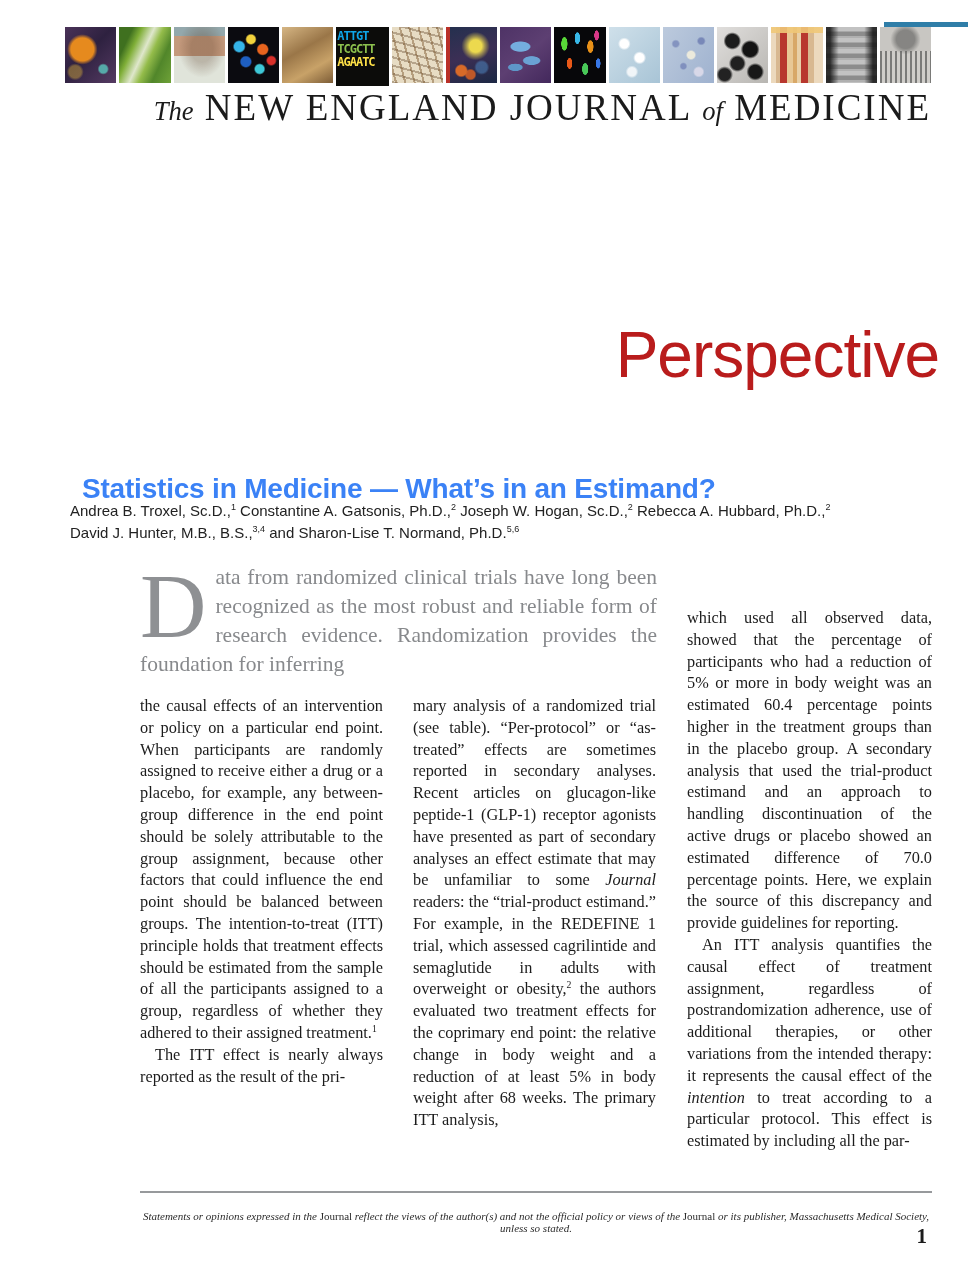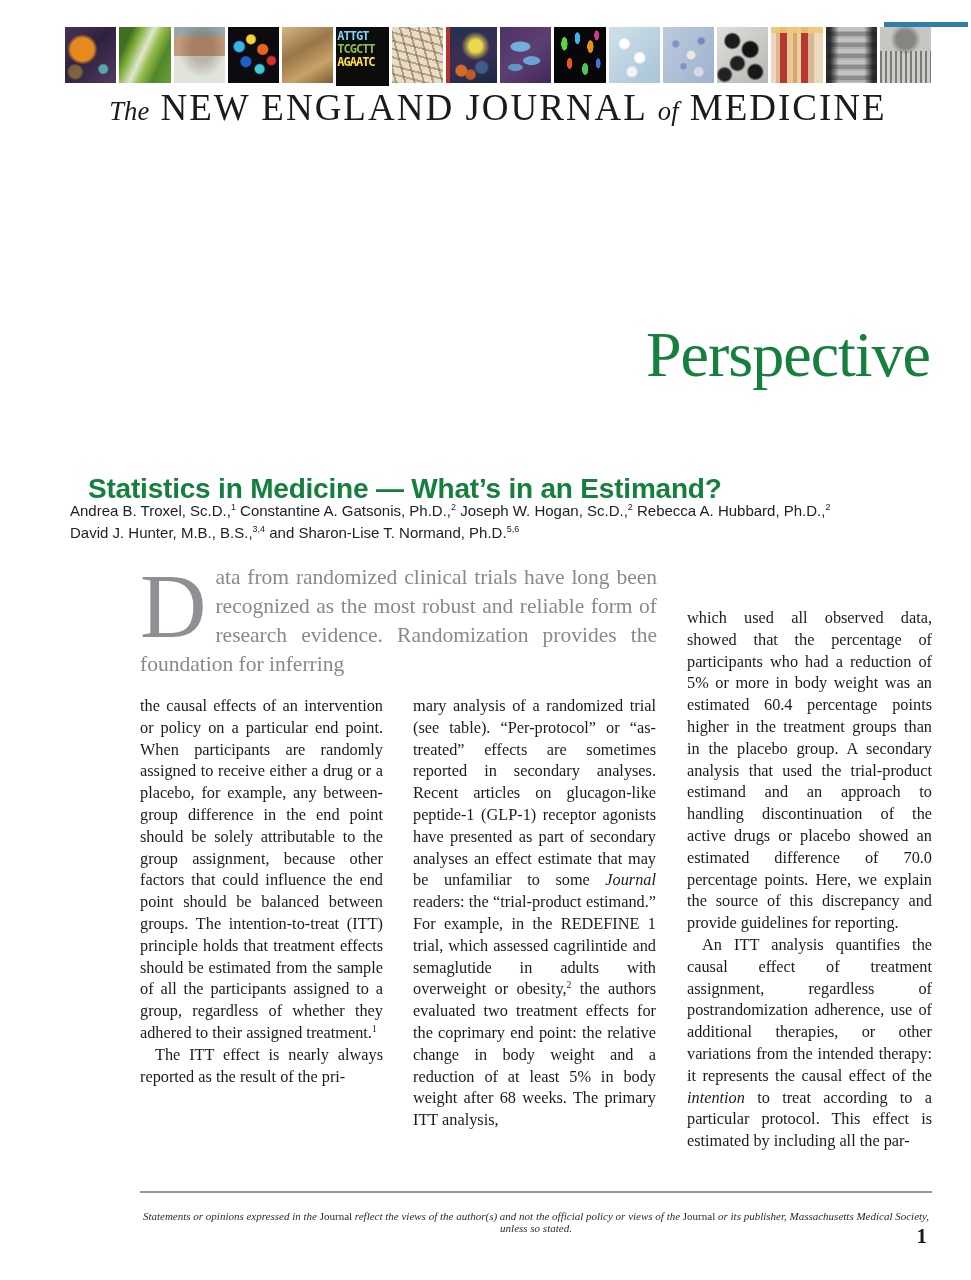--- a/index.html
+++ b/index.html
@@ -23,21 +23,21 @@
       radial-gradient(circle at 22% 35%, #35b4e8 0 9%, transparent 12%),
       radial-gradient(circle at 45% 22%, #f2d23c 0 8%, transparent 11%),
       radial-gradient(circle at 68% 40%, #e8641e 0 10%, transparent 13%),
       radial-gradient(circle at 35% 62%, #1e5fc2 0 10%, transparent 13%),
       radial-gradient(circle at 62% 75%, #3ec8d8 0 8%, transparent 11%),
       radial-gradient(circle at 85% 60%, #d8302a 0 7%, transparent 10%),
       #0b0b10;}
   .t5{background:linear-gradient(150deg,#d6b684 0%,#9a7648 40%,#c8a268 70%,#7c5c36 100%);}
   .t6{background:#0c0c0a;display:flex;flex-direction:column;padding:3px 0 0 1px;
       font-family:"DejaVu Sans Mono",monospace;font-weight:bold;font-size:12px;line-height:13px;letter-spacing:-1px;}
-  .dna1{color:#7dd3fc}.dna2{color:#8cc04e}.dna3{color:#fde047}
+  .dna1{color:#0ea5e9}.dna2{color:#8cc04e}.dna3{color:#fde047}
   .t7{background:
       repeating-linear-gradient(75deg, rgba(120,82,40,0) 0 3px, rgba(120,82,40,.45) 3px 5px, rgba(120,82,40,0) 5px 9px),
       repeating-linear-gradient(15deg, rgba(90,60,30,.35) 0 2px, transparent 2px 8px),
       #e7dcc4;}
   .t8{background:
       linear-gradient(to right,#b93028 0 7%, transparent 7%),
       radial-gradient(circle at 58% 34%, #ecd94e 0 13%, rgba(236,217,78,.55) 20%, transparent 30%),
       radial-gradient(circle at 30% 78%, #d86a28 0 9%, transparent 12%),
       radial-gradient(circle at 48% 85%, #c05828 0 8%, transparent 11%),
       radial-gradient(circle at 70% 72%, rgba(80,140,200,.5) 0 10%, transparent 14%),
@@ -82,31 +82,31 @@
       linear-gradient(to right, rgba(20,20,20,.85) 0 8%, transparent 25% 75%, rgba(20,20,20,.85) 92% 100%),
       repeating-linear-gradient(to bottom,#c2c2c2 0 4px,#8c8c8c 5px 9px,#b0b0b0 9px 11px),
       #9a9a9a;}
   .t16{background:
       radial-gradient(circle at 50% 22%, rgba(90,90,88,.6) 0 18%, transparent 30%),
       linear-gradient(to bottom,#c8c6c2 0 42%, rgba(200,198,194,0) 42%),
       repeating-linear-gradient(to right,#7a7a78 0 2px,#cfcdc9 2px 5px),
       #b0aeaa;}
 
   
-  .masthead{position:absolute;left:65px;top:86px;width:866px;text-align:center;white-space:nowrap;
+  .masthead{position:absolute;left:65px;top:86px;width:866px;text-align:right;white-space:nowrap;
             font-family:"Liberation Serif",serif;font-size:37px;letter-spacing:2px;color:#1b1b1b;}
   .mh-it{font-style:italic;font-size:0.72em;letter-spacing:0;}
 
   
-  .perspective{position:absolute;right:41px;top:318px;font-family:Liberation Serif, serif;
-               font-size:64px;color:#15803d;letter-spacing:-1px;}
+  .perspective{position:absolute;right:32px;top:318px;font-family:Liberation Sans, sans-serif;
+               font-size:64px;color:#b91c1c;letter-spacing:-1px;}
 
   
-  .art-title{position:absolute;left:88px;top:450px;font-family:"Liberation Sans",sans-serif;
-             font-size:28px;font-weight:700;color:#15803d;letter-spacing:-0.2px;}
+  .art-title{position:absolute;left:82px;top:450px;font-family:"Liberation Sans",sans-serif;
+             font-size:28px;font-weight:700;color:#3b82f6;letter-spacing:-0.2px;}
   .authors{position:absolute;left:70px;top:500px;width:862px;font-family:"Liberation Sans",sans-serif;
            font-size:15px;line-height:22px;color:#222222;}
 
   
   .content{position:absolute;left:140px;top:563px;width:792px;display:flex;gap:30px;
            font-family:"Liberation Serif",serif;color:#1b1b1b;}
   .left-two{flex:0 0 517px;width:517px;}
   .intro{font-size:21.5px;line-height:29px;color:#87898c;text-align:justify;margin:0 0 16px 0;}
   .dropcap{float:left;font-size:92px;line-height:74px;padding:6px 9px 0 0;color:#8e9093;}
   .cols{display:flex;gap:30px;}

